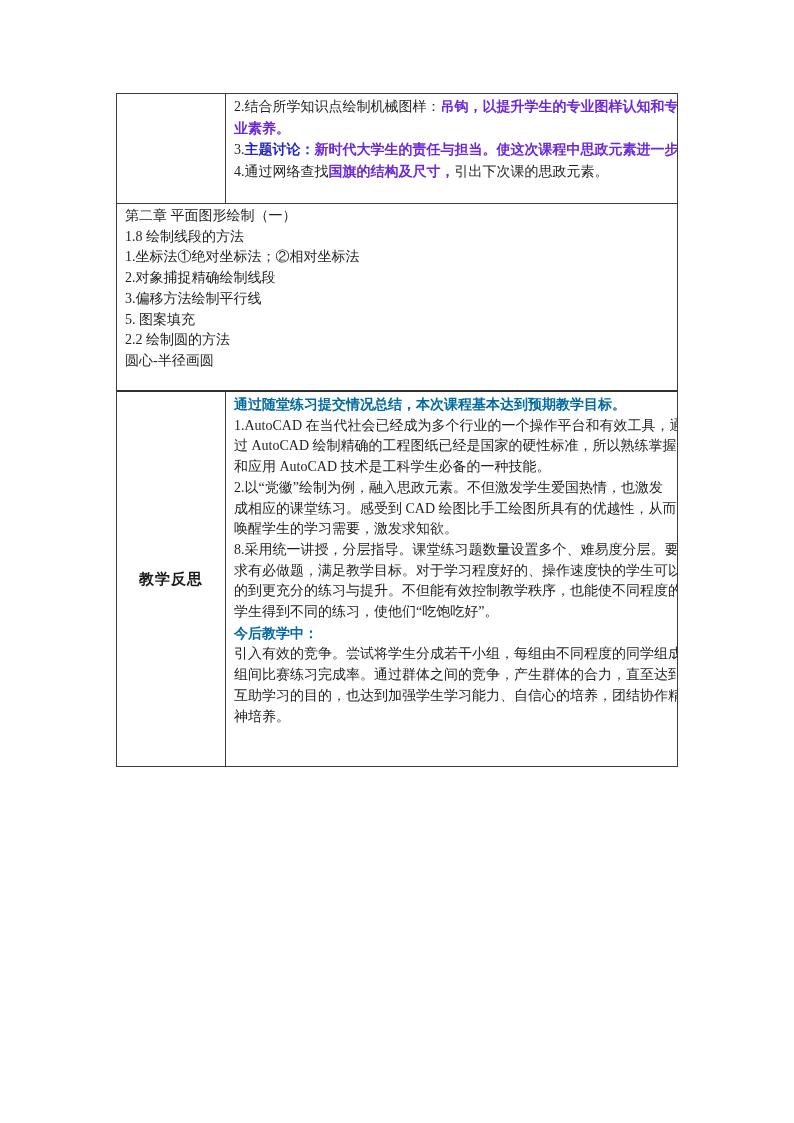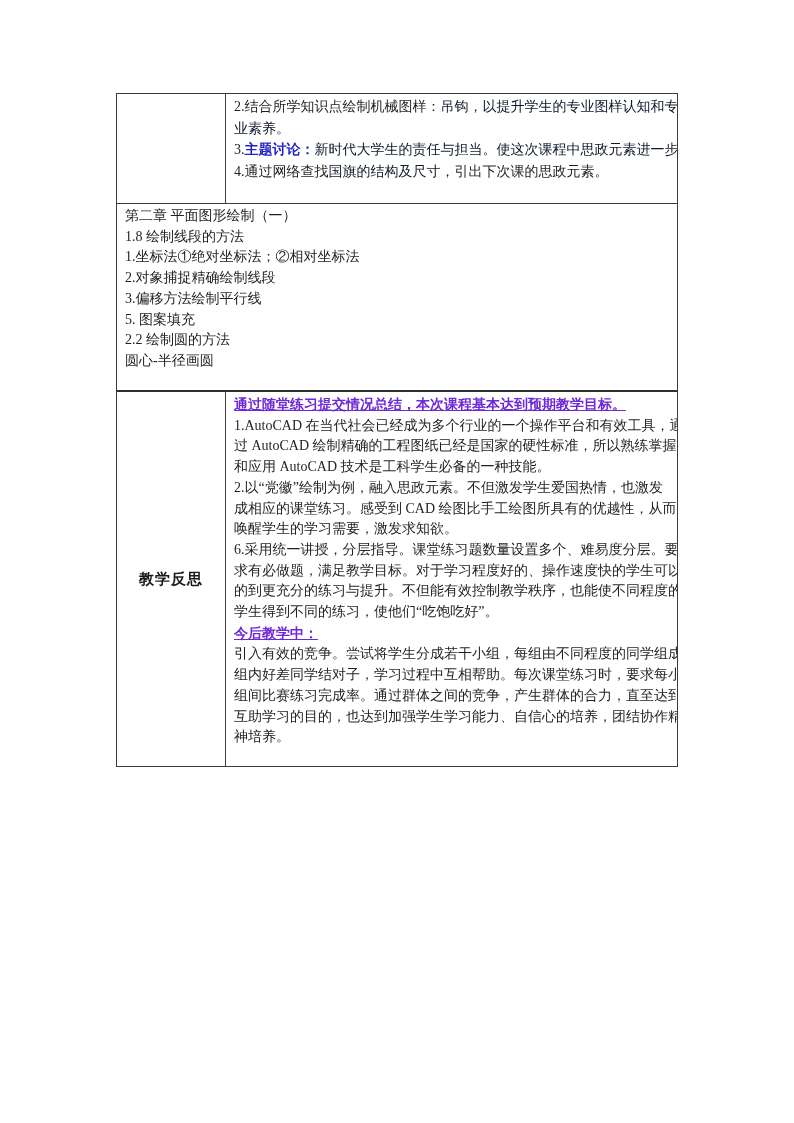--- a/index.html
+++ b/index.html
@@ -42,34 +42,33 @@
     flex: 1 1 auto;
     padding: 2px 4px 0 8px;
     overflow: hidden;
   }
   .content-cell .line {
     line-height: 20.7px;
     font-size: 14px;
     white-space: nowrap;
   }
   .s-red {
-    color: #0f172a;
-    font-weight: normal;
+    color: #6d28d9;
+    font-weight: bold;
     font-family: "Liberation Sans", "DejaVu Sans", sans-serif;
   }
   .s-blue {
     color: #2323cb;
     font-weight: bold;
     font-family: "Liberation Sans", "DejaVu Sans", sans-serif;
   }
   .s-bold {
-    color: #6d28d9;
+    color: #0369a1;
     font-weight: bold;
     font-family: "Liberation Sans", "DejaVu Sans", sans-serif;
-    text-decoration: underline;
   }
 </style>
 </head>
 <body>
 
 <div class="lesson-table">
 
   <div class="trow r1">
     <div class="label-cell"></div>
     <div class="content-cell">
@@ -96,26 +95,25 @@
   <div class="trow r3">
     <div class="label-cell">教学反思</div>
     <div class="content-cell">
         <div class="line"><span class="s-bold">通过随堂练习提交情况总结，本次课程基本达到预期教学目标。</span></div>
         <div class="line"><span>1.AutoCAD 在当代社会已经成为多个行业的一个操作平台和有效工具，通</span></div>
         <div class="line"><span>过 AutoCAD 绘制精确的工程图纸已经是国家的硬性标准，所以熟练掌握</span></div>
         <div class="line"><span>和应用 AutoCAD 技术是工科学生必备的一种技能。</span></div>
         <div class="line"><span>2.以“党徽”绘制为例，融入思政元素。不但激发学生爱国热情，也激发</span></div>
         <div class="line"><span>成相应的课堂练习。感受到 CAD 绘图比手工绘图所具有的优越性，从而</span></div>
         <div class="line"><span>唤醒学生的学习需要，激发求知欲。</span></div>
-        <div class="line"><span>6.采用统一讲授，分层指导。课堂练习题数量设置多个、难易度分层。要</span></div>
+        <div class="line"><span>8.采用统一讲授，分层指导。课堂练习题数量设置多个、难易度分层。要</span></div>
         <div class="line"><span>求有必做题，满足教学目标。对于学习程度好的、操作速度快的学生可以</span></div>
         <div class="line"><span>的到更充分的练习与提升。不但能有效控制教学秩序，也能使不同程度的</span></div>
         <div class="line"><span>学生得到不同的练习，使他们“吃饱吃好”。</span></div>
         <div class="line"><span class="s-bold">今后教学中：</span></div>
         <div class="line"><span>引入有效的竞争。尝试将学生分成若干小组，每组由不同程度的同学组成。</span></div>
-        <div class="line"><span>组内好差同学结对子，学习过程中互相帮助。每次课堂练习时，要求每小</span></div>
         <div class="line"><span>组间比赛练习完成率。通过群体之间的竞争，产生群体的合力，直至达到</span></div>
         <div class="line"><span>互助学习的目的，也达到加强学生学习能力、自信心的培养，团结协作精</span></div>
         <div class="line"><span>神培养。</span></div>
       </div>
   </div>
 
 </div>
 
 </body></html>

